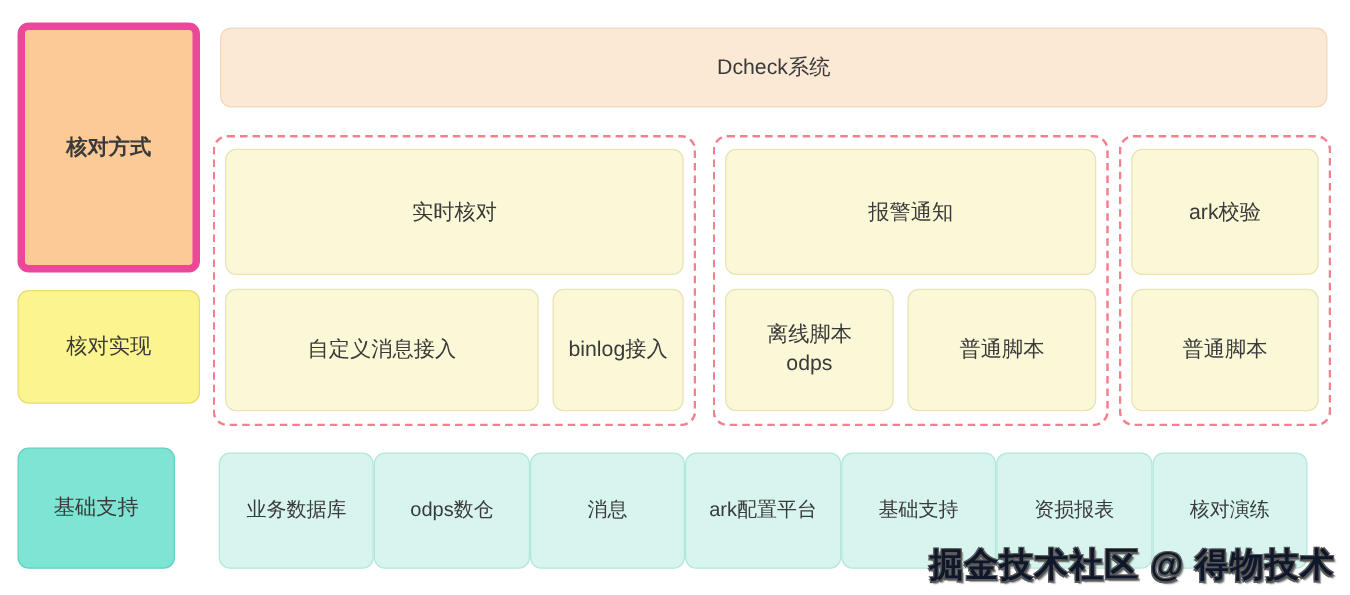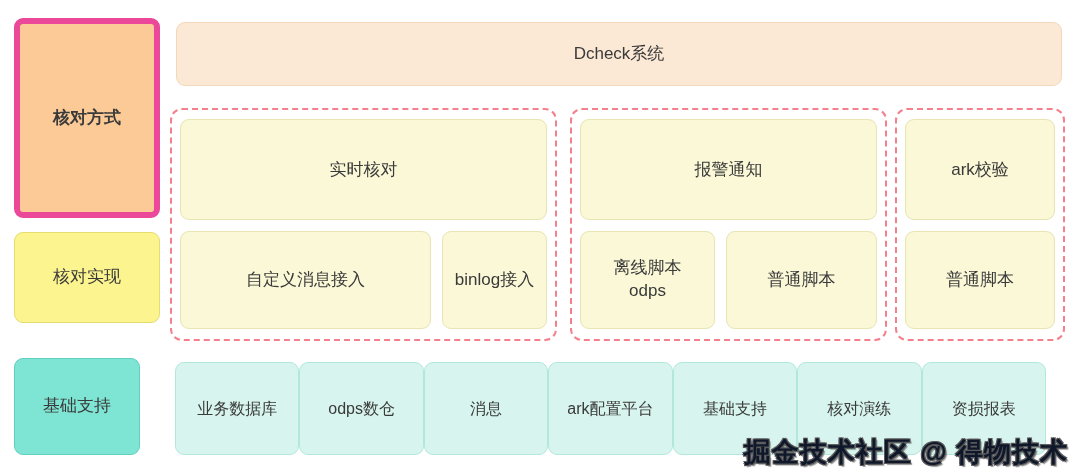--- a/index.html
+++ b/index.html
@@ -115,19 +115,19 @@
       <div class="gitem">普通脚本</div>
     </div>
   </div>
 
   <div class="foundation">
     <div class="fbox">业务数据库</div>
     <div class="fbox">odps数仓</div>
     <div class="fbox">消息</div>
     <div class="fbox">ark配置平台</div>
     <div class="fbox">基础支持</div>
+    <div class="fbox">资损报表</div>
     <div class="fbox">核对演练</div>
-    <div class="fbox">资损报表</div>
   </div>
 
   <div class="watermark">掘金技术社区 @ 得物技术</div>
 
 </div>
 
 </body></html>

